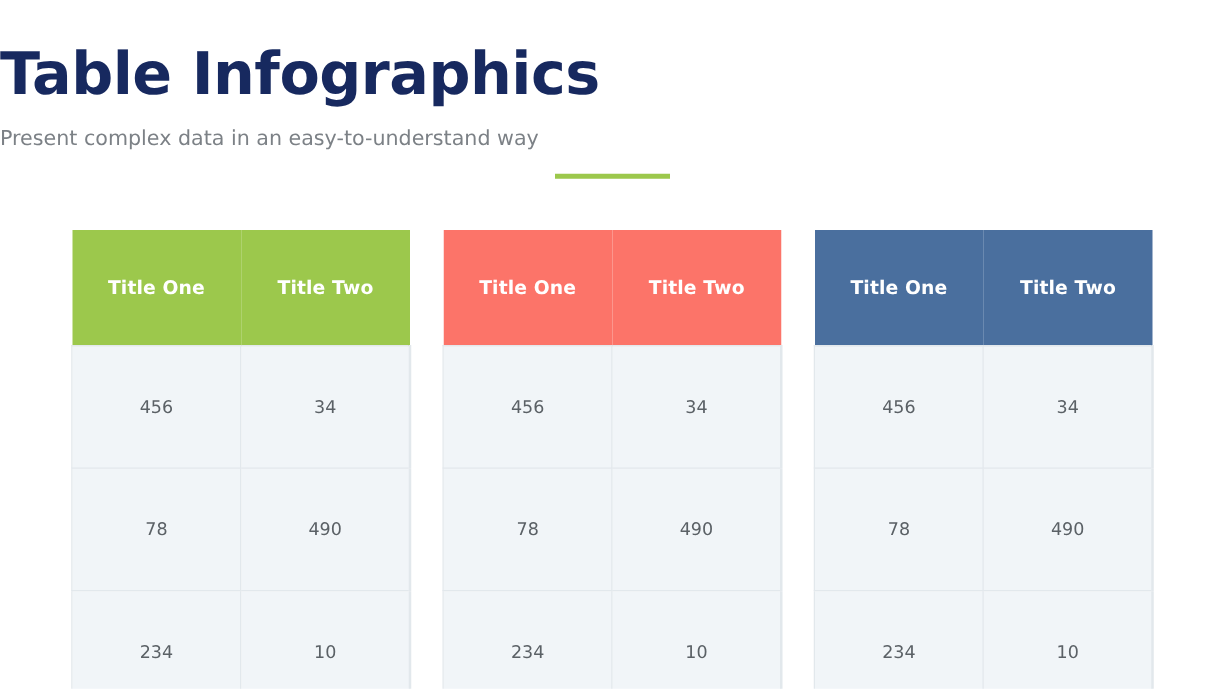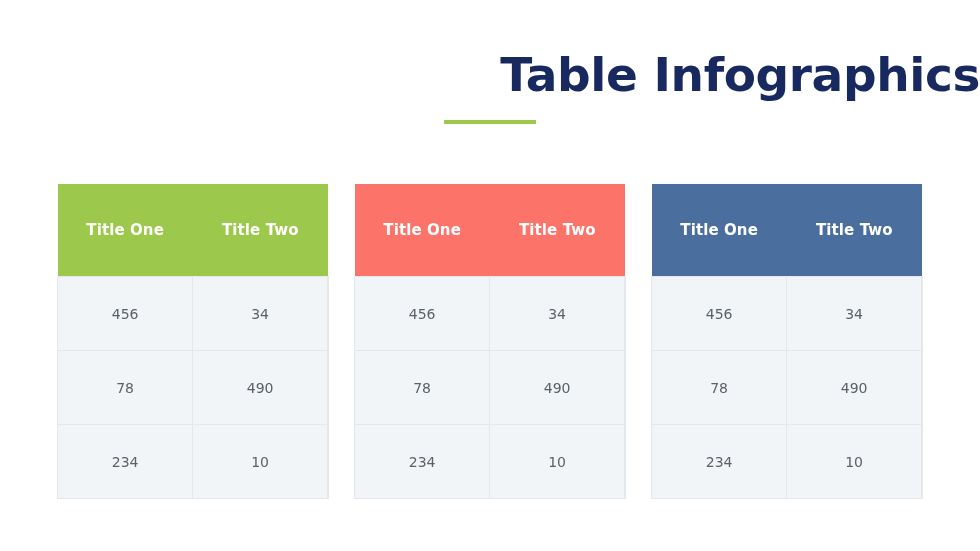--- a/index.html
+++ b/index.html
@@ -18,22 +18,22 @@
     position: relative;
     width: 980px;
     height: 551px;
     background: #ffffff;
     box-sizing: border-box;
   }
 
   
   .header {
     width: 100%;
-    padding-top: 48px;
-    text-align: right;
+    padding-top: 33px;
+    text-align: left;
   }
 
   .slide-title {
     margin: 0;
     font-size: 47px;
     line-height: 54px;
     font-weight: 700;
     letter-spacing: -0.4px;
     color: #17295f;
     font-family: "DejaVu Sans", sans-serif;
@@ -95,39 +95,40 @@
   .table-grid tbody td {
     height: 73px;
     background: #f1f5f8;
     border: 1px solid #e2e8ec;
     color: #5b6166;
     font-size: 14px;
     font-weight: 400;
     text-align: center;
     vertical-align: middle;
     font-family: "DejaVu Sans", sans-serif;
-    padding: 0;
+    padding: 12px;
   }
 
   .table-grid tbody tr td:first-child {
     border-left: 1px solid #e2e8ec;
   }
   .table-grid tbody tr td:last-child {
     border-right: 2px solid #22c55e;
   }
 
   
 </style>
 </head>
 <body style="background: rgb(255, 255, 255);">
 
 <div class="slide">
 
   <div class="header">
     <h1 class="slide-title" style="color: rgb(23, 41, 95);">Table Infographics</h1>
+    <p class="slide-subtitle" style="color: rgb(124, 129, 134);">Present complex data in an easy-to-understand way</p>
     <div class="accent-bar" style="background: rgb(156, 200, 76);"></div>
   </div>
 
   <div class="tables-row">
 
   <div class="table-card">
         <table class="table-grid">
           <thead>
             <tr>
               <th style="background: rgb(156, 200, 76); color: rgb(255, 255, 255);">Title One</th>

